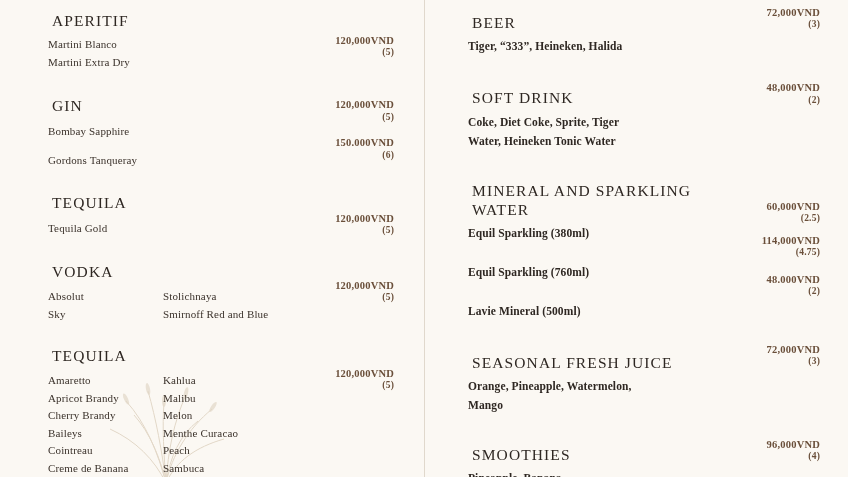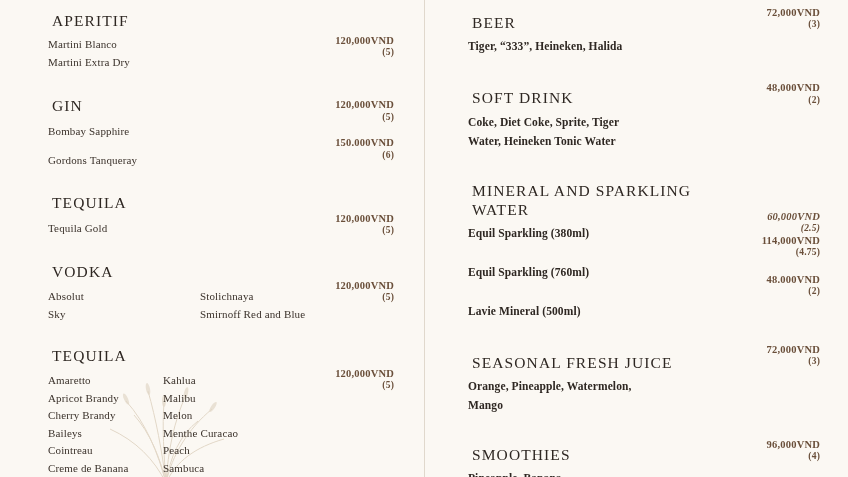--- a/index.html
+++ b/index.html
@@ -176,21 +176,21 @@
         </div>
       </div>
     </div>
 
     <div class="section" style="padding-top:20px;">
       <h2 class="sec-title">VODKA</h2>
       <div class="price" style="top:41px;">
         <span>120,000VND</span>
         <span class="units">(5)</span>
       </div>
-      <div class="items-left" style="margin-top:7px;gap:37px;">
+      <div class="items-left" style="margin-top:7px;">
         <div class="items-col c1">
           <div>Absolut</div>
           <div>Sky</div>
         </div>
         <div class="items-col c2">
           <div>Stolichnaya</div>
           <div>Smirnoff Red and Blue</div>
         </div>
       </div>
     </div>
@@ -250,21 +250,21 @@
 
     <div class="section" style="padding-top:26px;">
       <h2 class="sec-title" style="max-width:235px;">MINERAL AND SPARKLING WATER</h2>
       <div class="items-right" style="margin-top:3px;">
         <div>Equil Sparkling (380ml)</div>
         <div style="height:20px;"></div>
         <div>Equil Sparkling (760ml)</div>
         <div style="height:20px;"></div>
         <div>Lavie Mineral (500ml)</div>
       </div>
-      <div class="price" style="top:59px;font-style:italic;">
+      <div class="price" style="top:49px;">
         <span>60,000VND</span>
         <span class="units">(2.5)</span>
       </div>
       <div class="price" style="top:83px;">
         <span>114,000VND</span>
         <span class="units">(4.75)</span>
       </div>
       <div class="price" style="top:122px;">
         <span>48.000VND</span>
         <span class="units">(2)</span>

